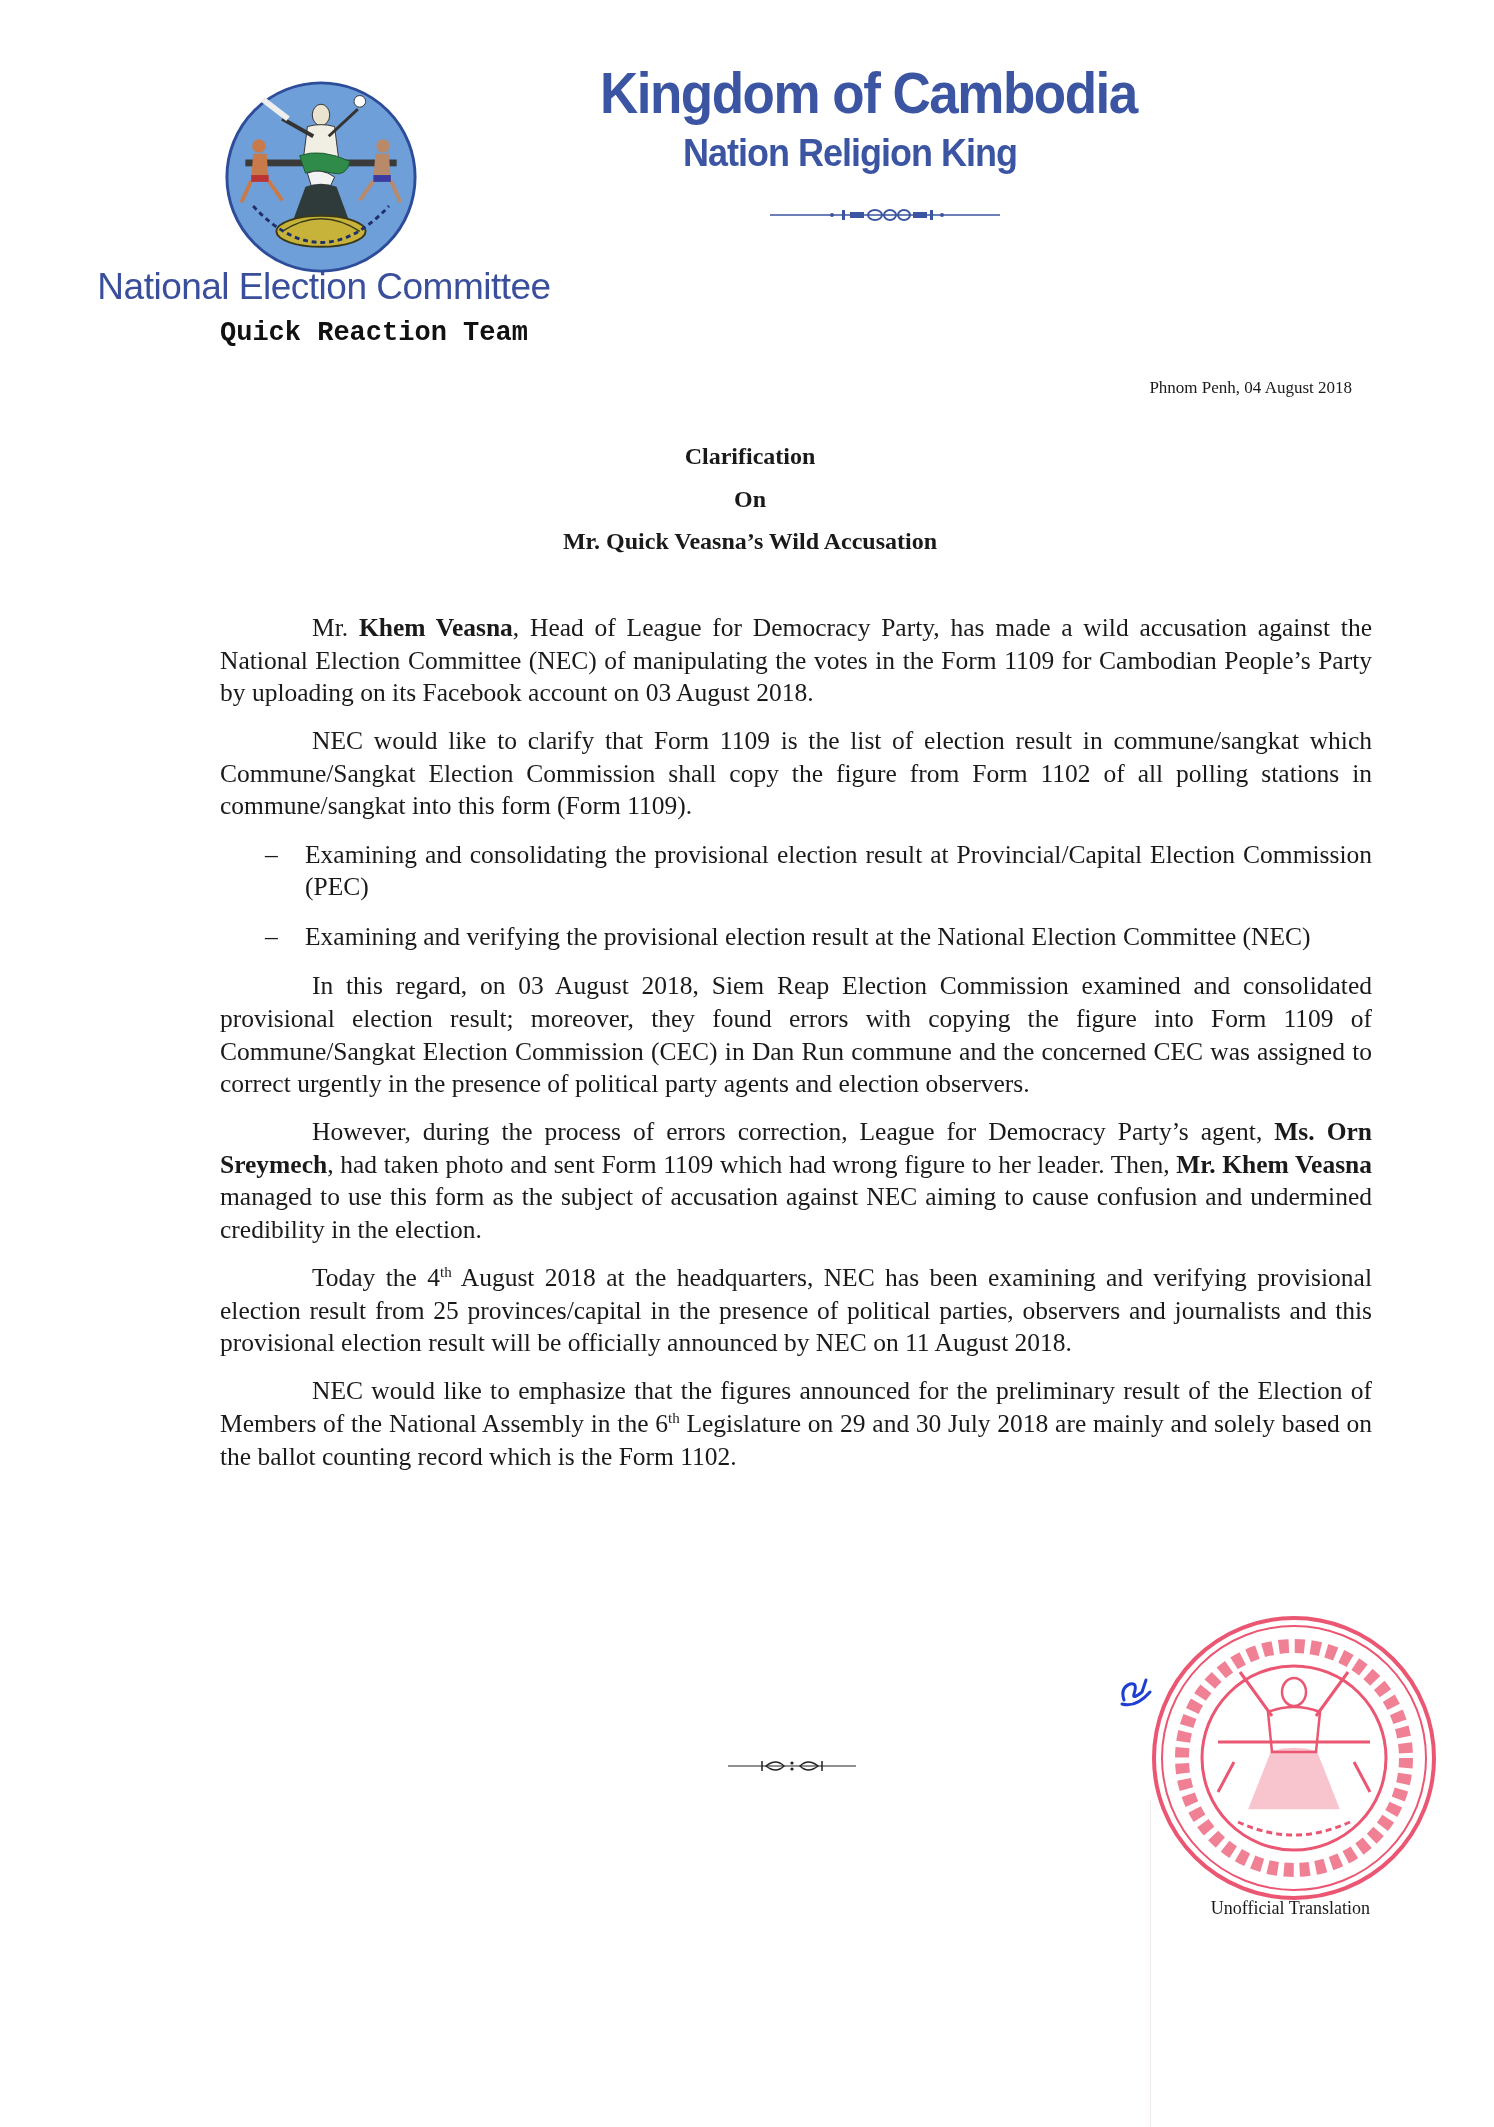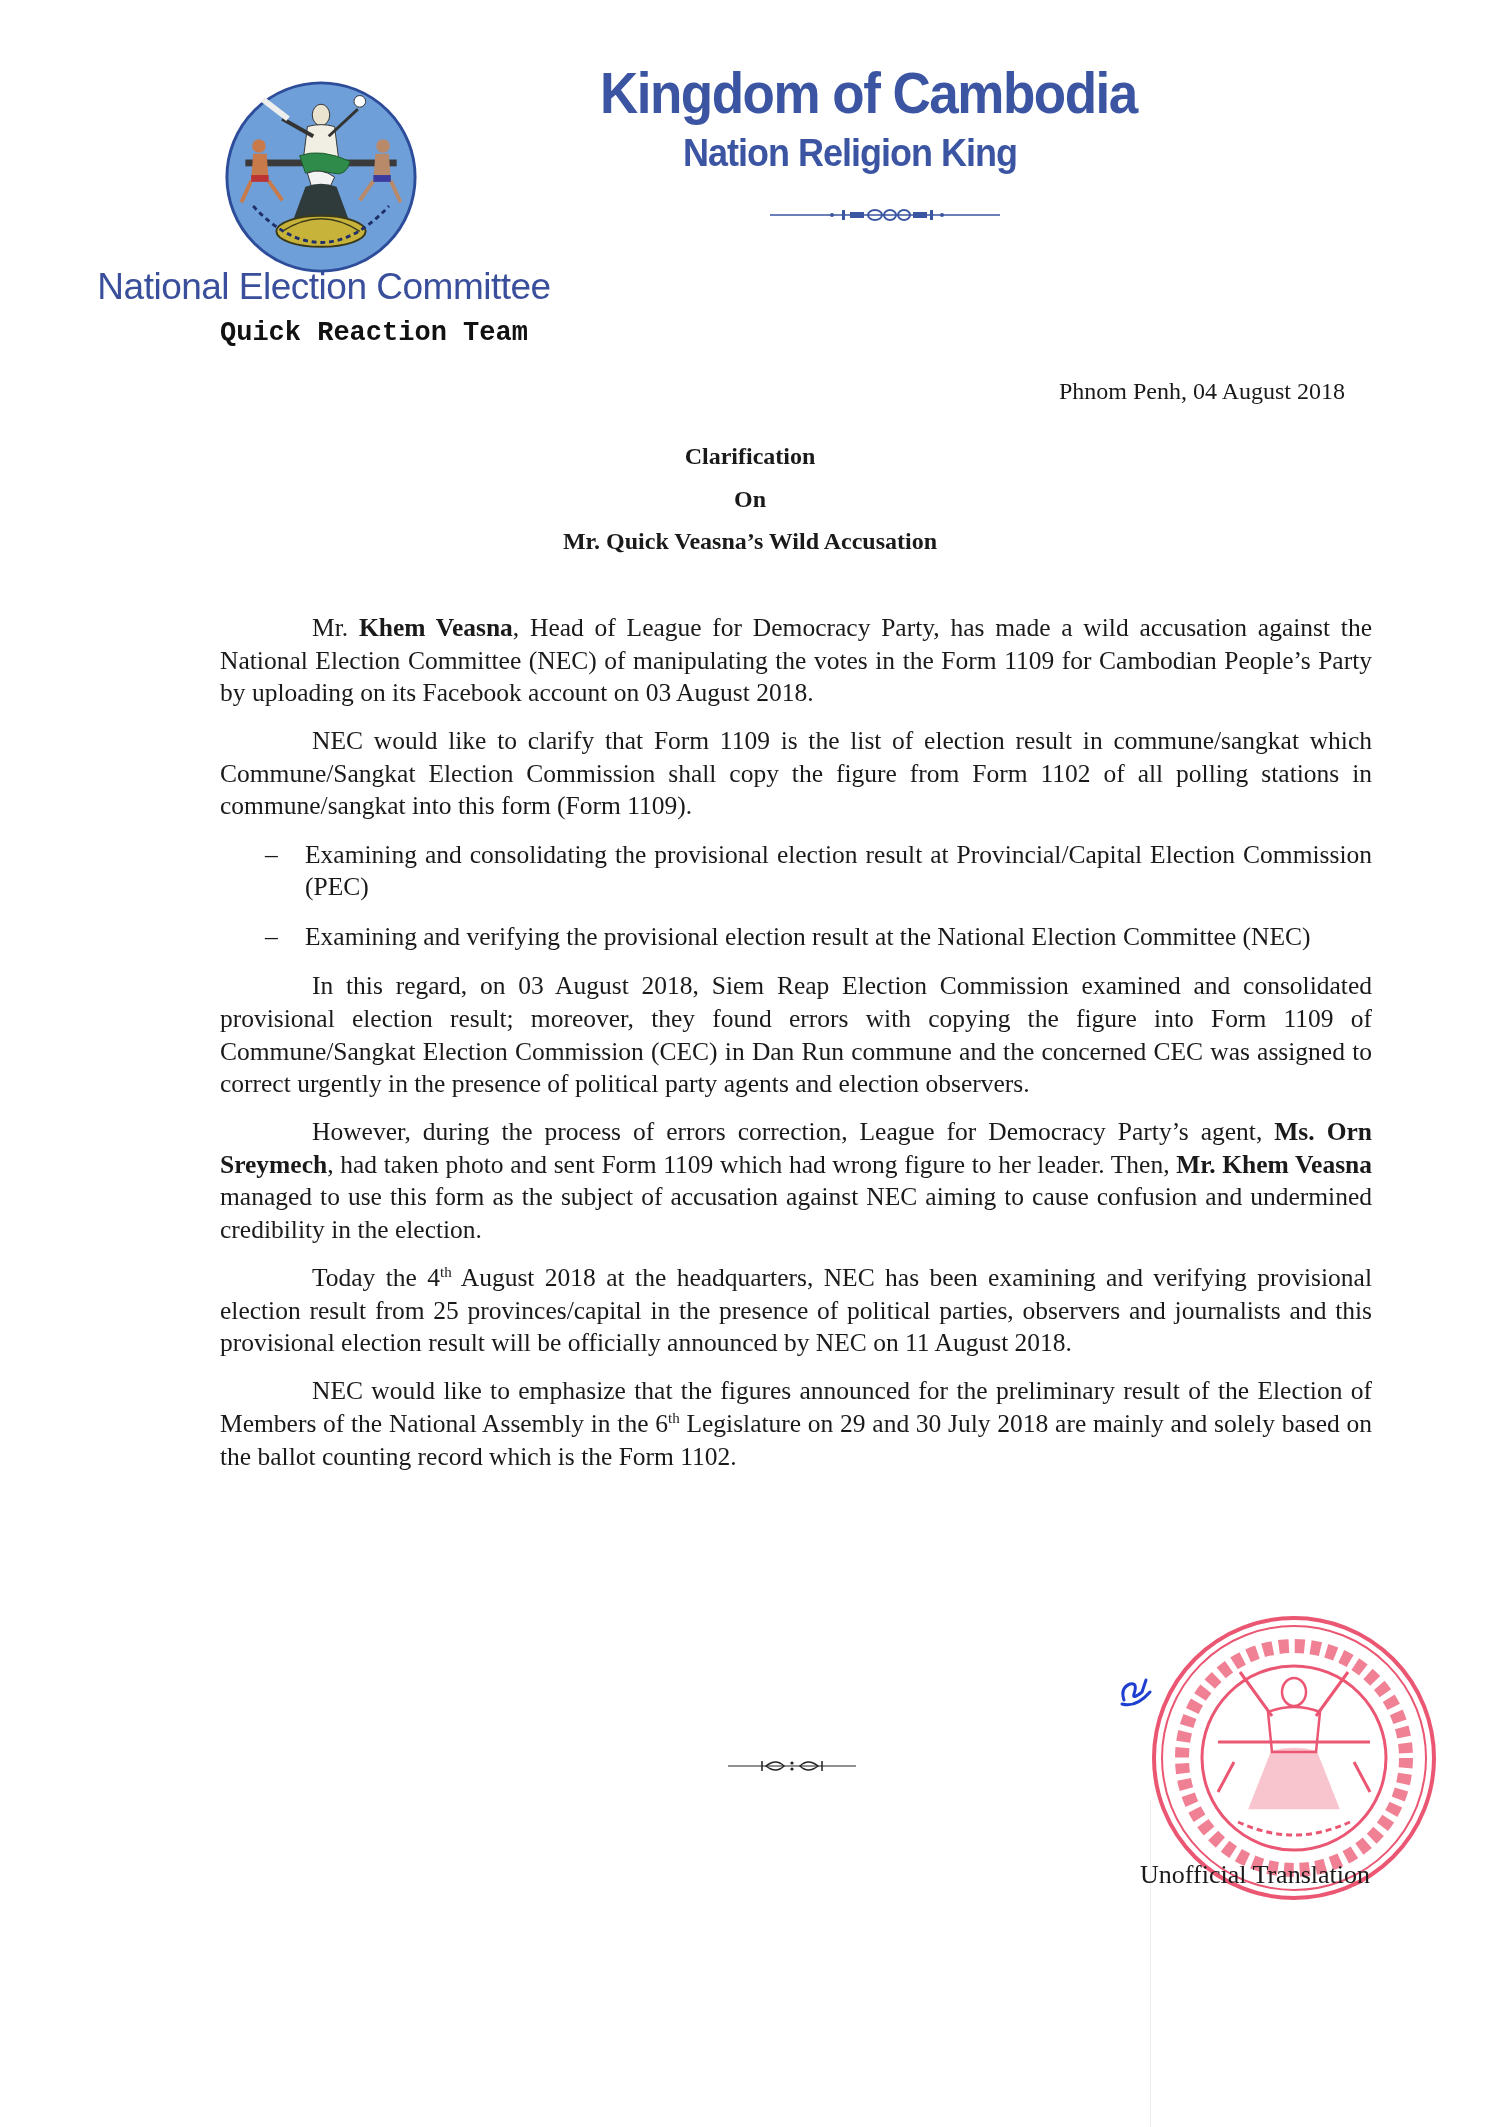--- a/index.html
+++ b/index.html
@@ -18,22 +18,22 @@
   .kingdom { left: 600px; top: 60px; width: 500px; text-align: center;
              font-family: "Liberation Sans", "DejaVu Sans", sans-serif;
              font-weight: bold; font-size: 53px; color: #3b55a2; letter-spacing: -1.5px;
              white-space: nowrap; transform: scaleY(1.08); transform-origin: top; }
   .motto { left: 650px; top: 130px; width: 400px; text-align: center;
            font-family: "Liberation Sans", "DejaVu Sans", sans-serif;
            font-weight: bold; font-size: 36px; color: #3b55a2; letter-spacing: -1px;
            white-space: nowrap; transform: scaleY(1.1); transform-origin: top; }
   .orn-top { left: 770px; top: 207px; width: 230px; height: 16px; }
 
-  .dateline { left: 1030px; top: 378px; width: 344px; text-align: center;
-              font-size: 24px; white-space: nowrap; }
+  .dateline { left: 1008px; top: 378px; width: 344px; text-align: right;
+              font-size: 17px; white-space: nowrap; }
 
   
   .title { left: 300px; width: 900px; text-align: center; font-weight: bold;
            font-size: 24px; white-space: nowrap; }
   .t1 { top: 443px; }
   .t2 { top: 486px; }
   .t3 { top: 528px; }
 
   
   .body-text { left: 220px; width: 1152px; font-size: 25.5px; line-height: 32.6px;
@@ -43,22 +43,22 @@
   .body-text sup { font-size: 15px; line-height: 0; vertical-align: 9px; }
   .bullet { position: relative; padding-left: 85px; margin: 0 0 17px 0; }
   .bullet .dash { position: absolute; left: 45px; top: 0; }
   .bullet-text { text-align: justify; text-indent: 0; }
 
   .orn-bottom { left: 728px; top: 1758px; width: 128px; height: 16px; }
 
   .seal { left: 1148px; top: 1612px; width: 292px; height: 292px; opacity: 0.85; }
   .signature { left: 1116px; top: 1670px; width: 40px; height: 40px; }
 
-  .unofficial { left: 1090px; top: 1860px; width: 280px; text-align: right;
-                font-size: 26px; white-space: nowrap; }
+  .unofficial { left: 1090px; top: 1898px; width: 280px; text-align: right;
+                font-size: 18px; white-space: nowrap; }
   .scan-line { left: 1150px; top: 1800px; width: 1px; height: 327px; background: #f0eaf0; }
 </style>
 </head>
 <body>
 
 <div class="abs logo">
   <svg viewBox="0 0 200 200" width="194" height="194">
     <circle cx="100" cy="100" r="97" fill="#6f9fd8" stroke="#2d4c9a" stroke-width="3"></circle>
 
     <rect x="22" y="82" width="156" height="7" fill="#3a3a3a"></rect>

